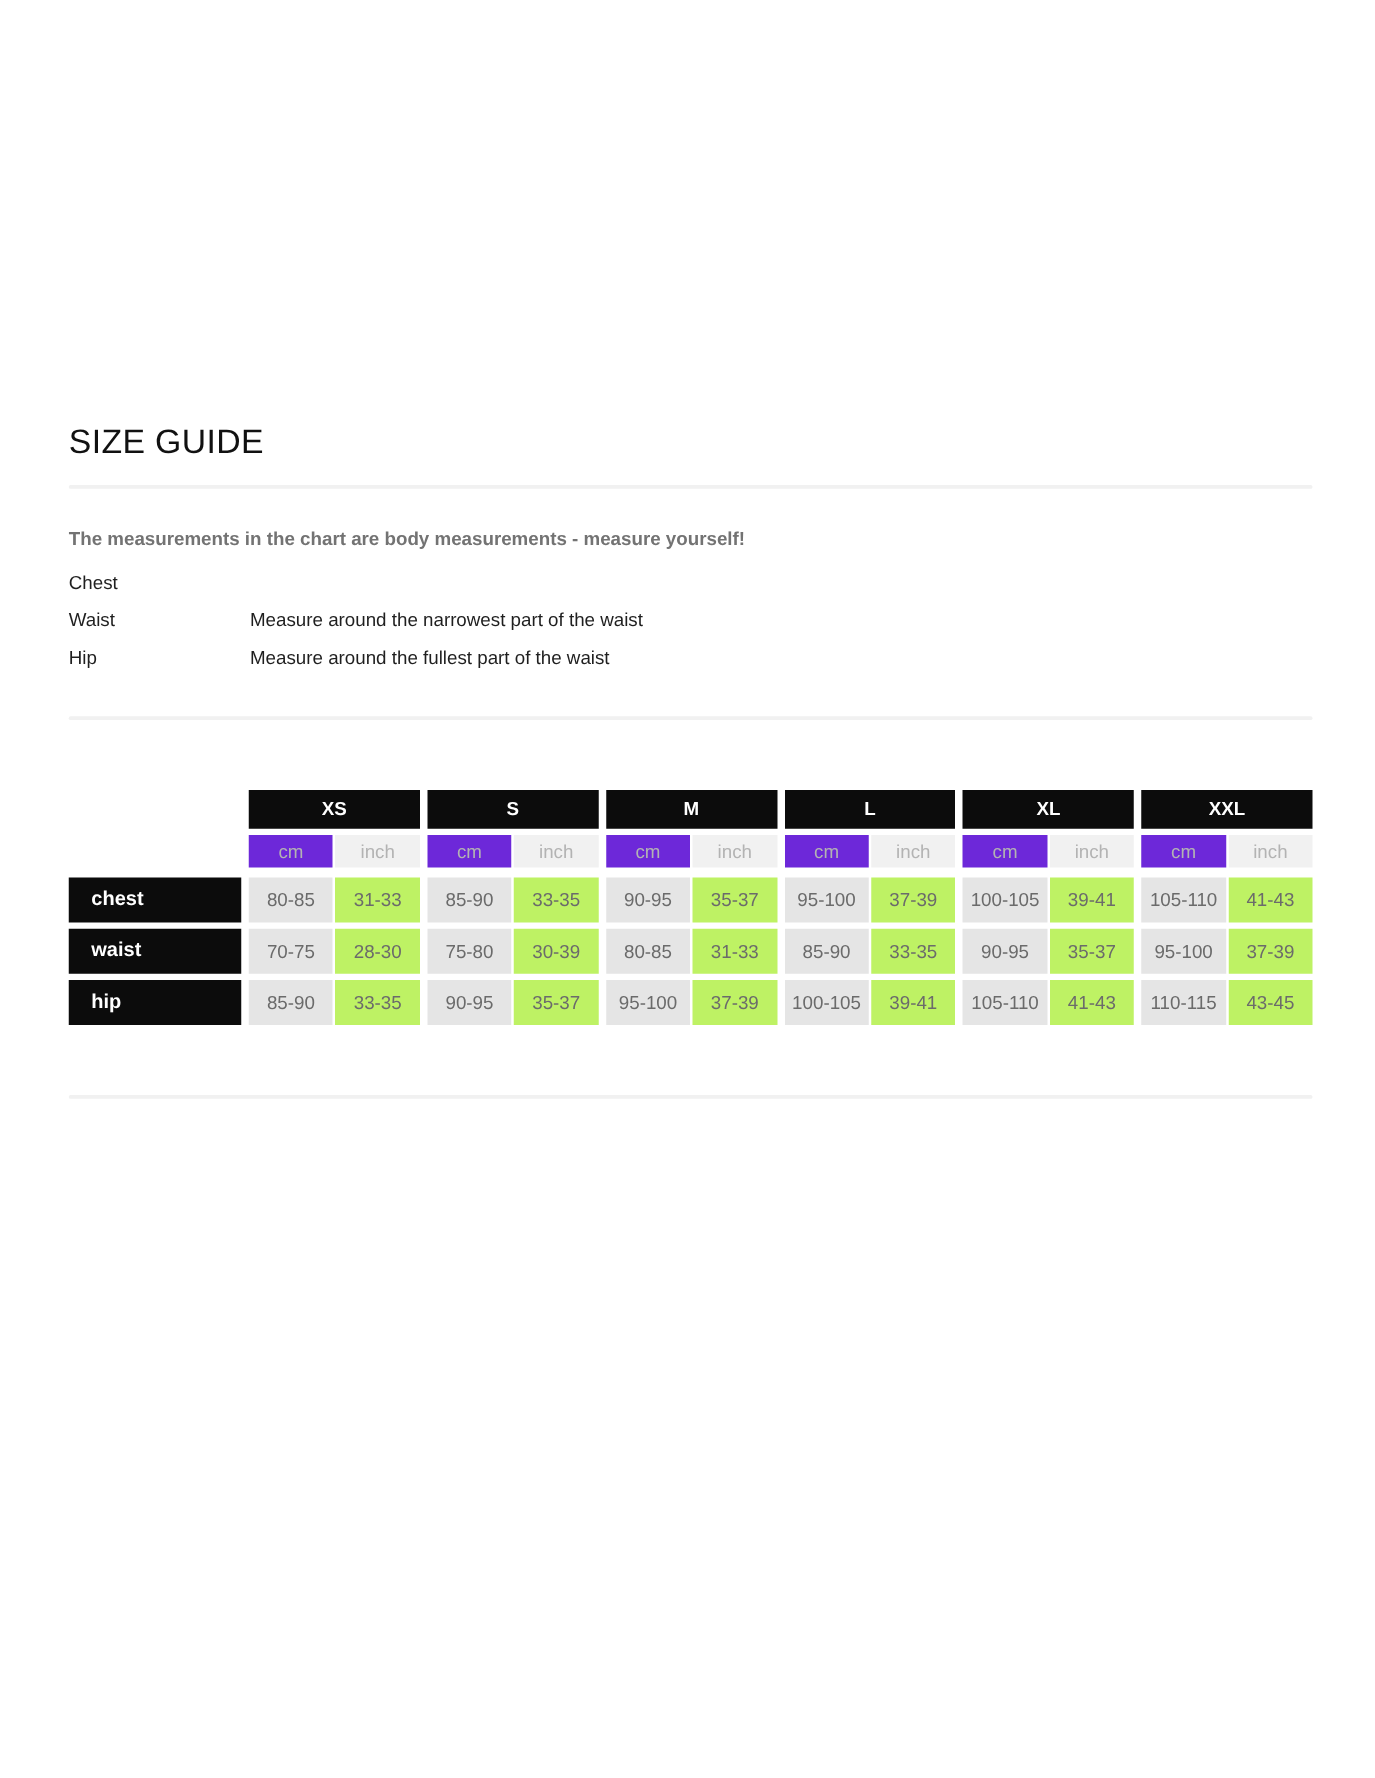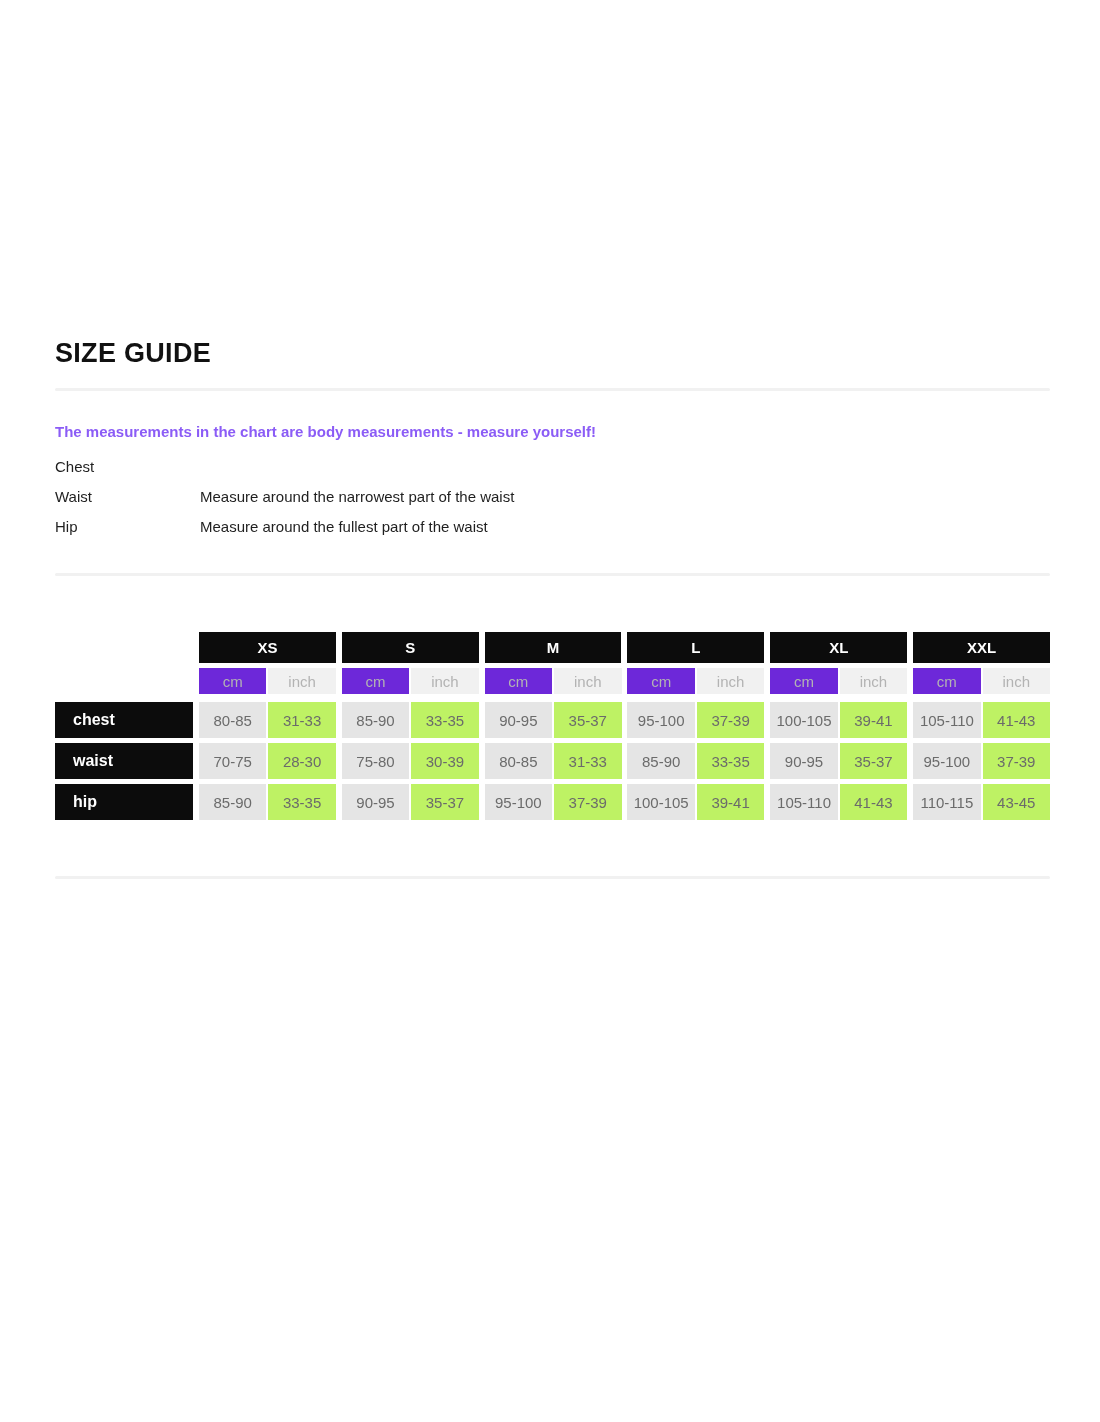--- a/index.html
+++ b/index.html
@@ -7,56 +7,56 @@
     width: 1100px; height: 1422px;
     font-family: "Liberation Sans", sans-serif;
     color: #1a1a1a;
     overflow: hidden;
   }
   .content { padding: 0 50px 0 55px; }
 
   .page-title {
     padding-top: 337px;
     font-size: 27px;
-    font-weight: bold;
+    font-weight: normal;
     color: #111111;
     letter-spacing: 0.3px;
     line-height: 32px;
   }
 
   .divider {
     height: 3px;
     background: #f1f1f1;
     border-radius: 2px;
   }
   .divider-top   { margin-top: 19px; }
   .divider-mid   { margin-top: 32px; }
   .divider-bottom{ margin-top: 56px; }
 
   .intro {
     margin-top: 31px;
     font-size: 15px;
     font-weight: bold;
-    color: #8b5cf6;
+    color: #737373;
     line-height: 20px;
   }
 
   .definitions { margin-top: 9px; }
   .def-row {
     display: flex;
     align-items: center;
     height: 30px;
     font-size: 15px;
     color: #1f1f1f;
   }
   .def-label { width: 145px; flex: none; }
   .def-desc  { flex: 1; }
 
   .size-table { margin-top: 56px; }
-  .t-row { display: flex; gap: 6px; margin-bottom: 5px; }
+  .t-row { display: flex; gap: 6px; margin-bottom: 5px; justify-content: flex-end; }
   .t-row.unit-row { margin-bottom: 8px; }
   .t-label-spacer, .t-label { width: 138px; flex: none; }
   .t-label {
     background: #0c0c0c;
     color: #ffffff;
     font-weight: bold;
     font-size: 16px;
     display: flex;
     align-items: center;
     padding-left: 18px;

